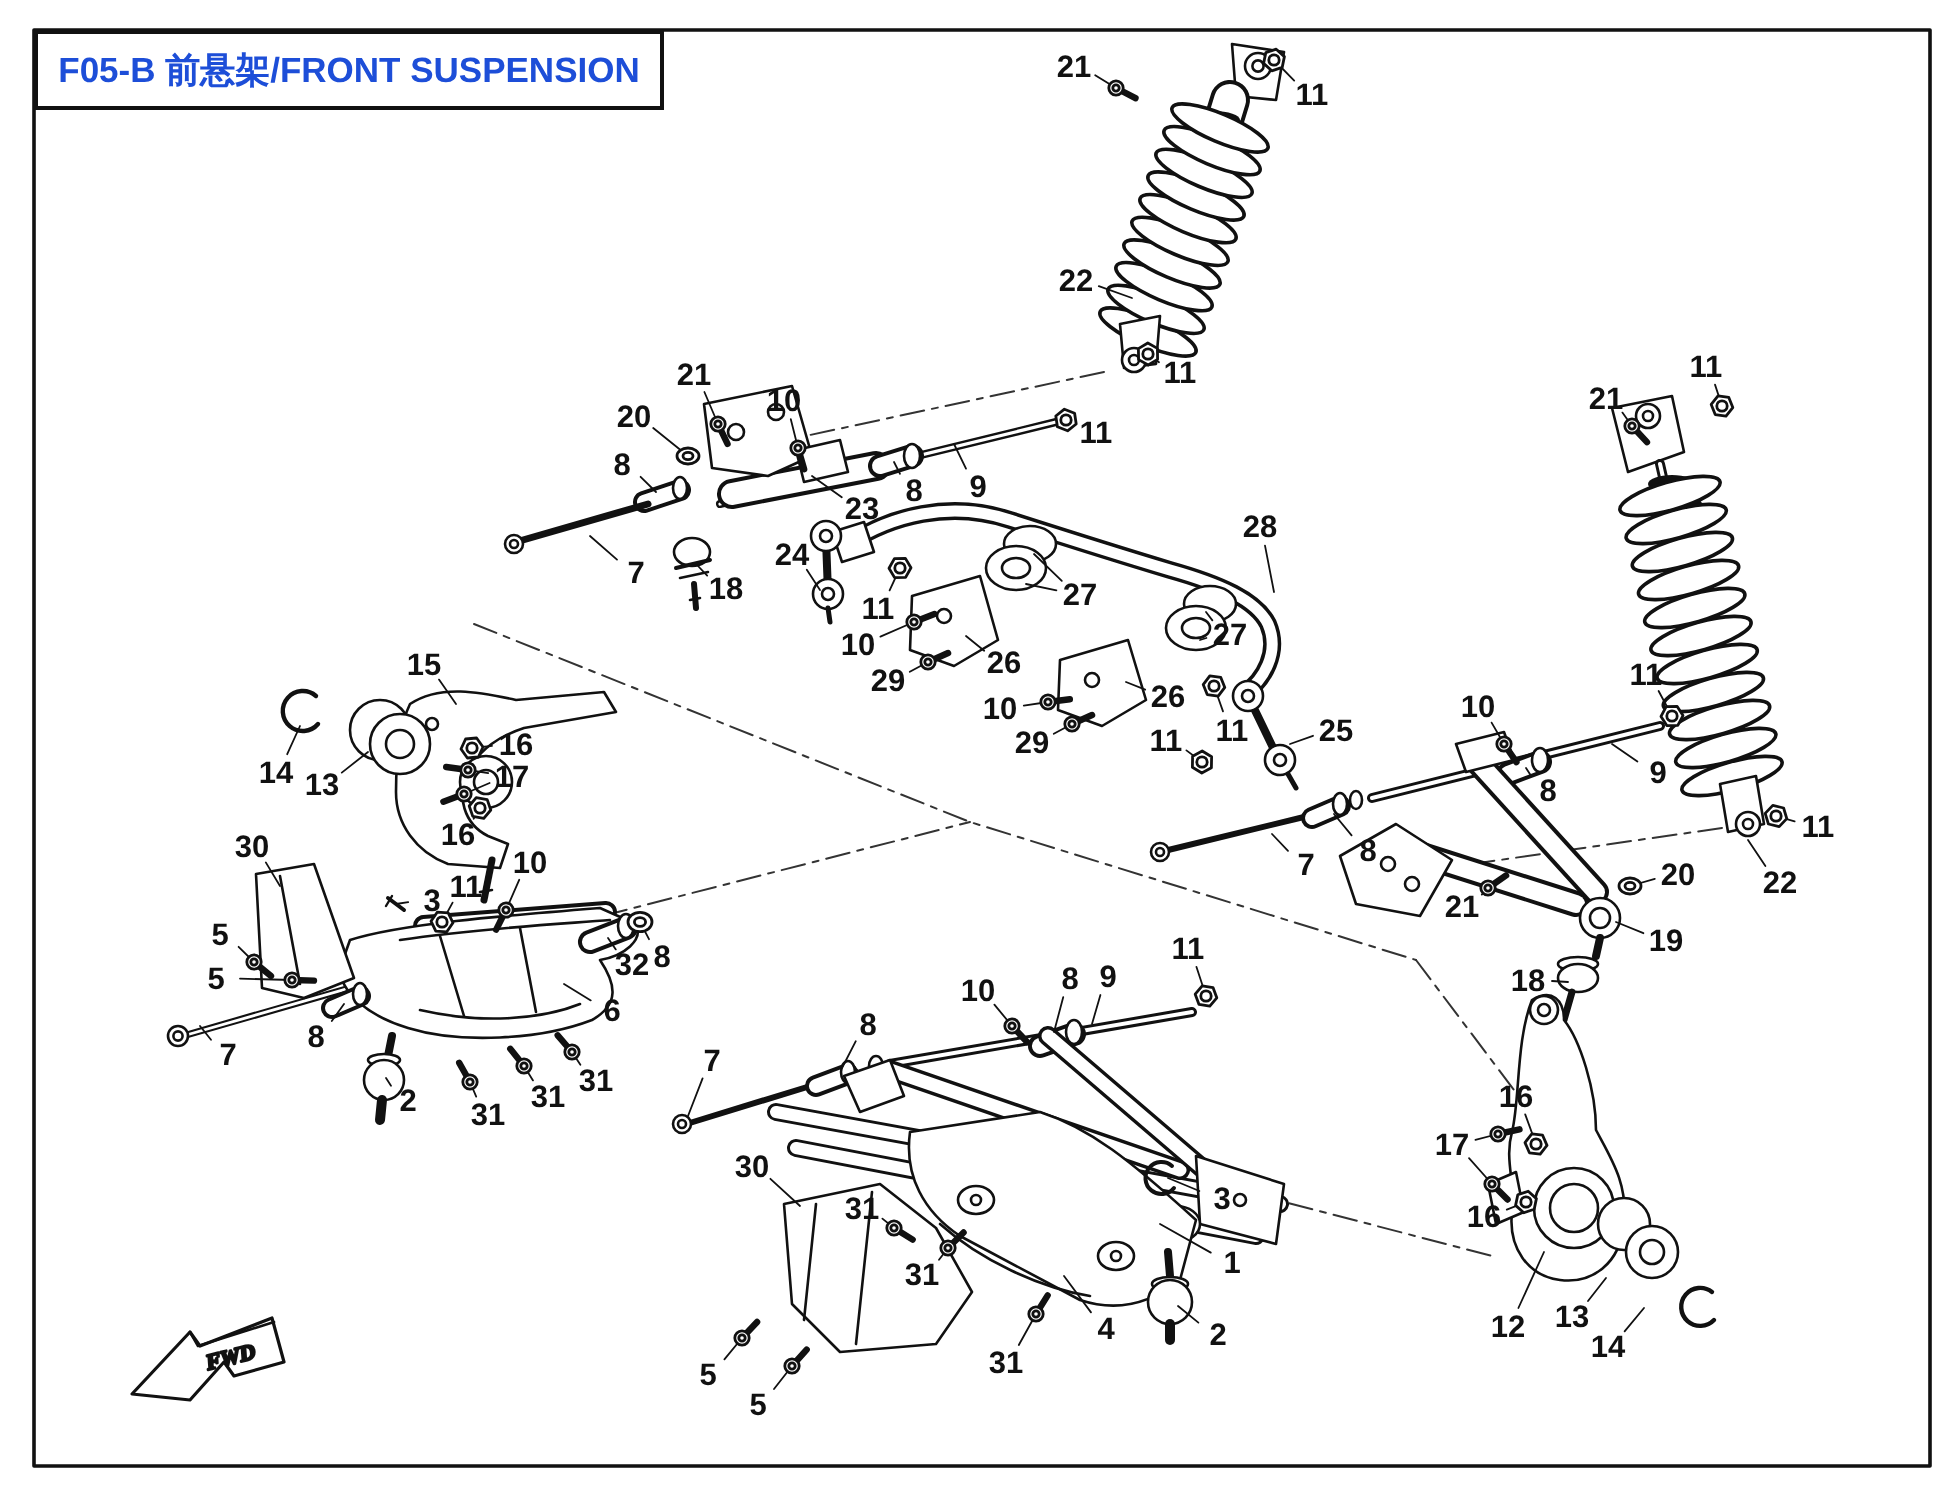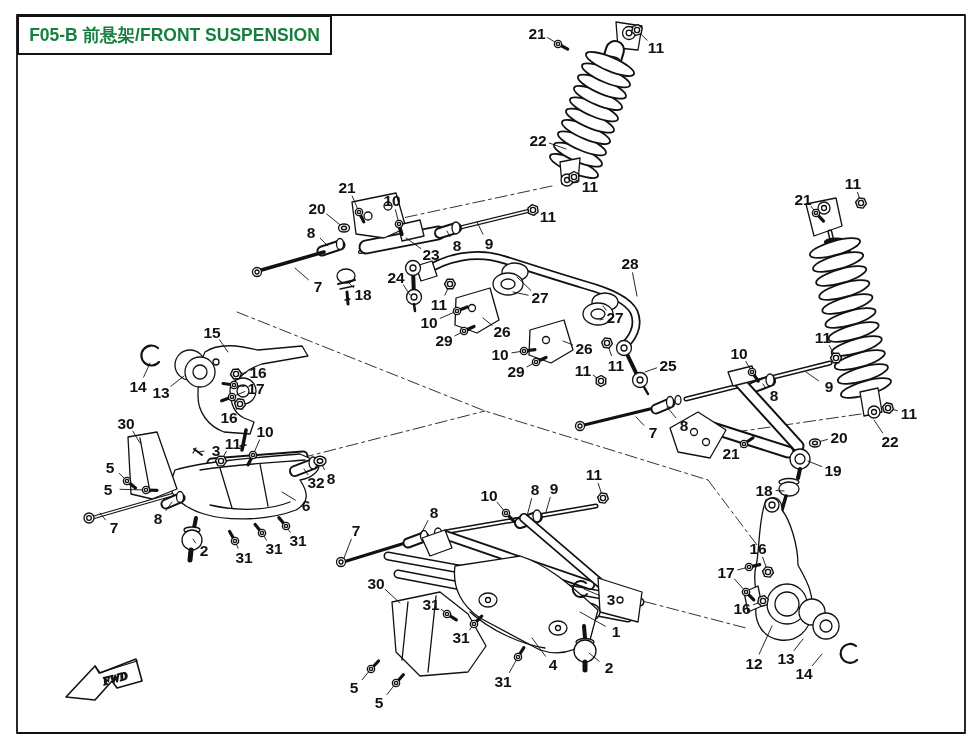--- a/index.html
+++ b/index.html
@@ -7,21 +7,21 @@
     position:relative;width:980px;height:748px;background:#ffffff;
     font-family:"Liberation Sans", sans-serif;overflow:hidden;margin:0 auto;
   }
   .title-box{
     position:absolute;left:17px;top:15px;width:315px;height:40px;
     border:2px solid #111;box-sizing:border-box;
     display:flex;align-items:center;justify-content:center;
     background:#fff;z-index:5;
   }
   .title-box span{
-    font-weight:bold;font-size:17.5px;color:#15803d;letter-spacing:0px;white-space:nowrap;
+    font-weight:bold;font-size:17.5px;color:#1d4ed8;letter-spacing:0px;white-space:nowrap;
   }
   svg{position:absolute;left:0;top:0;}
   .callout-text{font-family:"Liberation Sans",sans-serif;font-weight:bold;font-size:15.5px;fill:#111;}
   .fwd-text{font-family:"Liberation Serif",serif;font-weight:bold;font-style:italic;font-size:11px;fill:#111;}
 </style>
 </head>
 <body>
 
 <div class="page">
   <div class="title-box">

